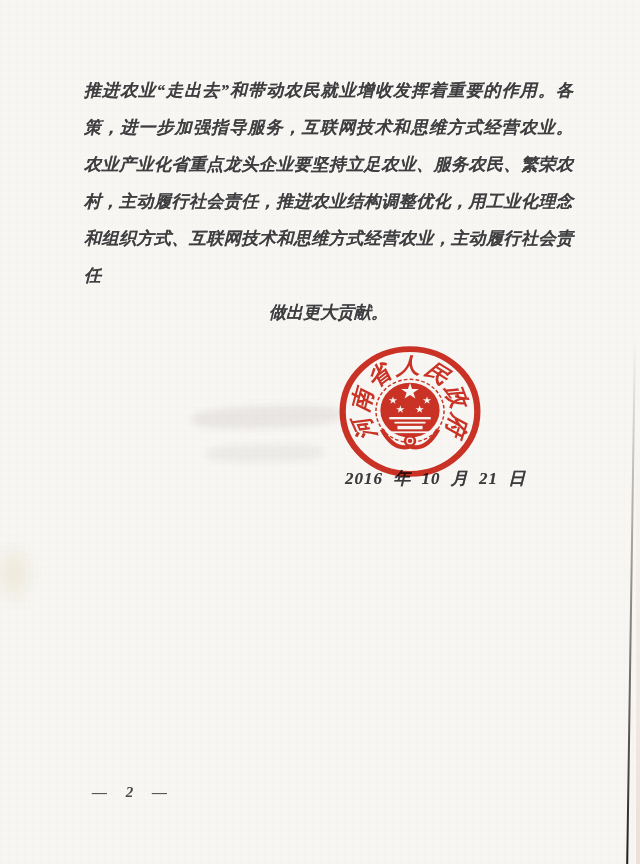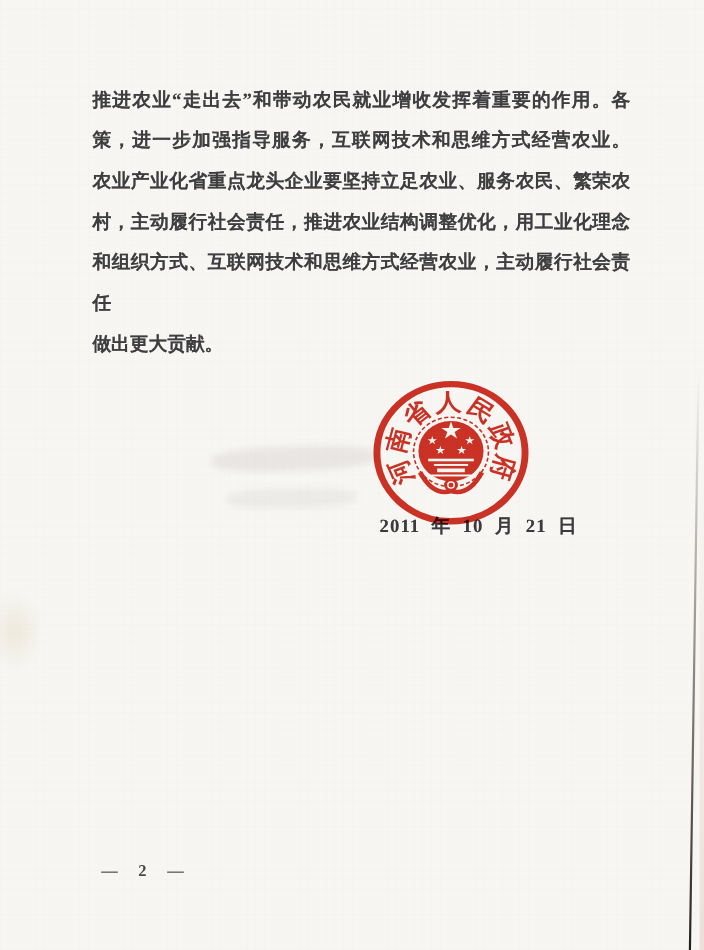--- a/index.html
+++ b/index.html
@@ -9,32 +9,33 @@
     background: #e9e7e4;
   }
   .page {
     position: relative;
     width: 640px; height: 864px;
     background: #f7f6f3;
     background-image:
       repeating-linear-gradient(0deg, rgba(120,115,110,0.015) 0 1px, transparent 1px 8px),
       repeating-linear-gradient(90deg, rgba(120,115,110,0.015) 0 1px, transparent 1px 8px);
     overflow: hidden;
+    font-style: italic;
   }
   
   .body-text {
     position: absolute;
     left: 84px; top: 72px; width: 489px;
     color: #3e3e40;
     font-size: 17px;
     line-height: 37px;
     font-weight: bold;
     text-shadow: 0 0 0.6px rgba(62,62,64,0.55);
   }
-  .body-line { white-space: nowrap; }
+  .body-line { white-space: nowrap; text-align: center; }
   .body-line.just {
     text-align: justify;
     text-align-last: justify;
     white-space: normal;
   }
   
   .seal-wrap {
     position: absolute;
     left: 336px; top: 343px;
     width: 148px; height: 137px;
@@ -110,21 +111,21 @@
     <div class="body-line just">农业产业化省重点龙头企业要坚持立足农业、服务农民、繁荣农</div>
     <div class="body-line just">村，主动履行社会责任，推进农业结构调整优化，用工业化理念</div>
     <div class="body-line just">和组织方式、互联网技术和思维方式经营农业，主动履行社会责任</div>
     <div class="body-line">做出更大贡献。</div>
   </div>
 
   <div class="smudge smudge-a"></div>
   <div class="smudge smudge-b"></div>
   <div class="smudge smudge-c"></div>
 
-  <div class="date-line">2011 年 10 月 21 日</div>
+  <div class="date-line">2016 年 10 月 21 日</div>
 
   <div class="seal-wrap">
     <svg viewBox="0 0 200 200" preserveAspectRatio="none">
       <defs>
         <path id="sealArc" d="M 60.4,139.6 A 56,56 0 1 1 139.6,139.6" fill="none"></path>
         <polygon id="star" points="0,-1 0.225,-0.309 0.951,-0.309 0.363,0.118 0.588,0.809 0,0.382 -0.588,0.809 -0.363,0.118 -0.951,-0.309 -0.225,-0.309"></polygon>
       </defs>
 
       <circle cx="100" cy="100" r="91" fill="none" stroke="#ce2a1c" stroke-width="8.5"></circle>
 

